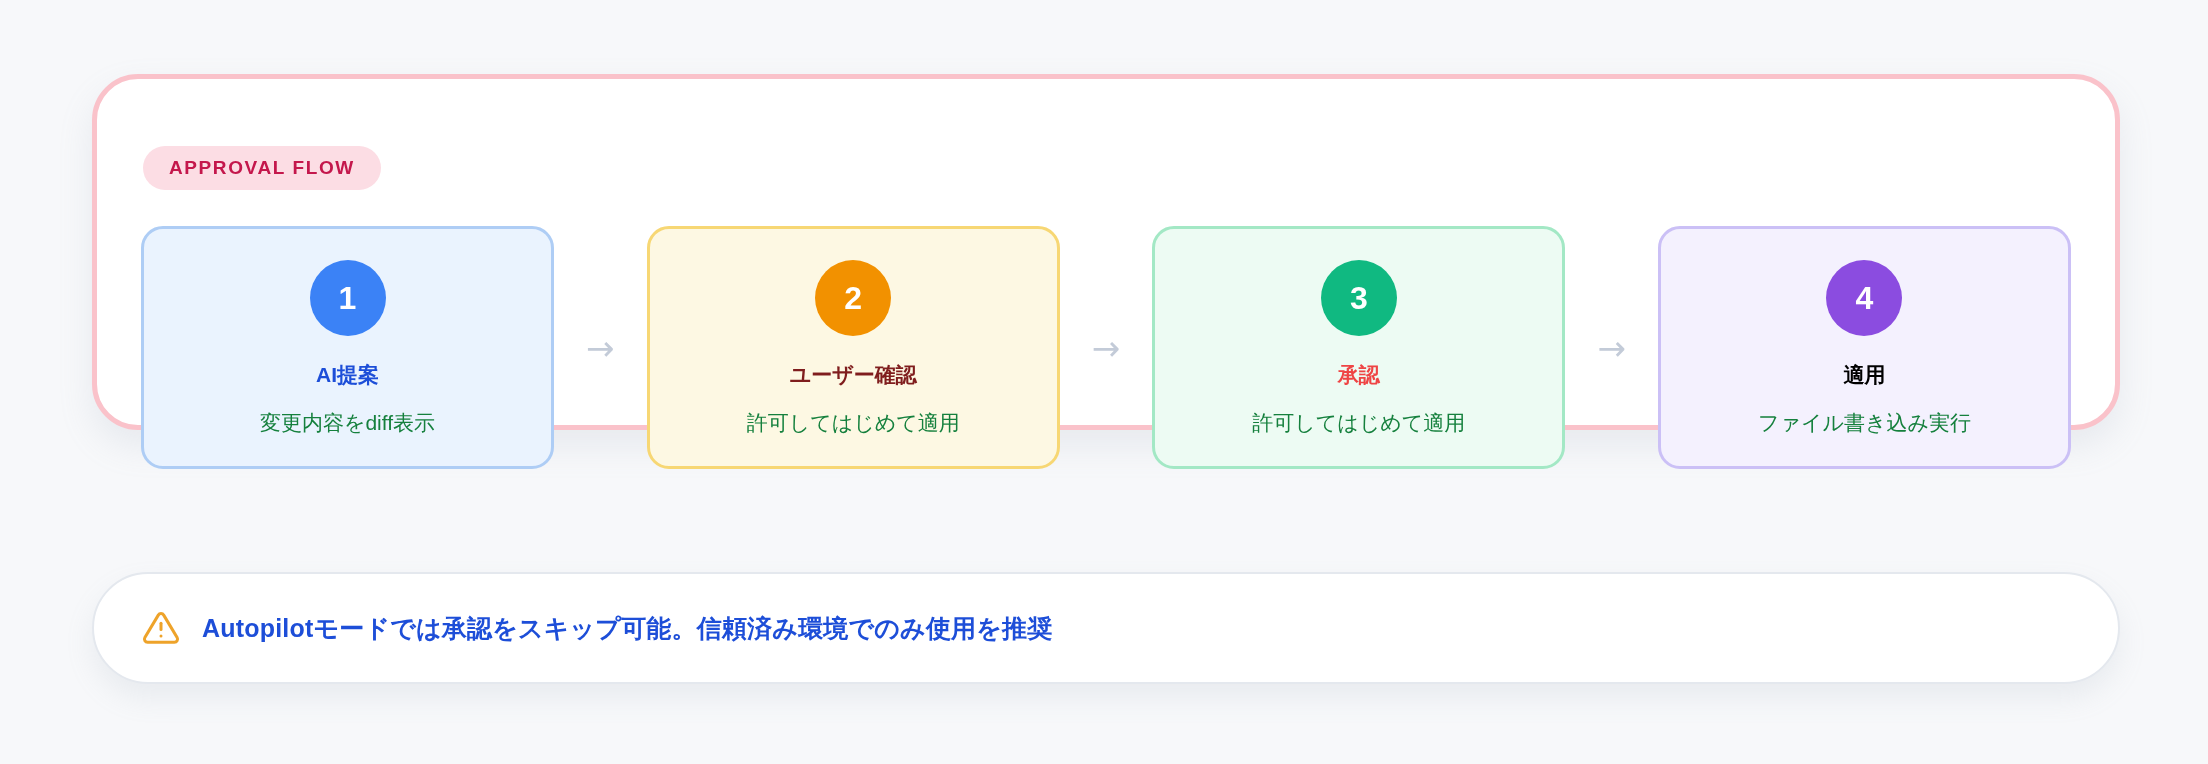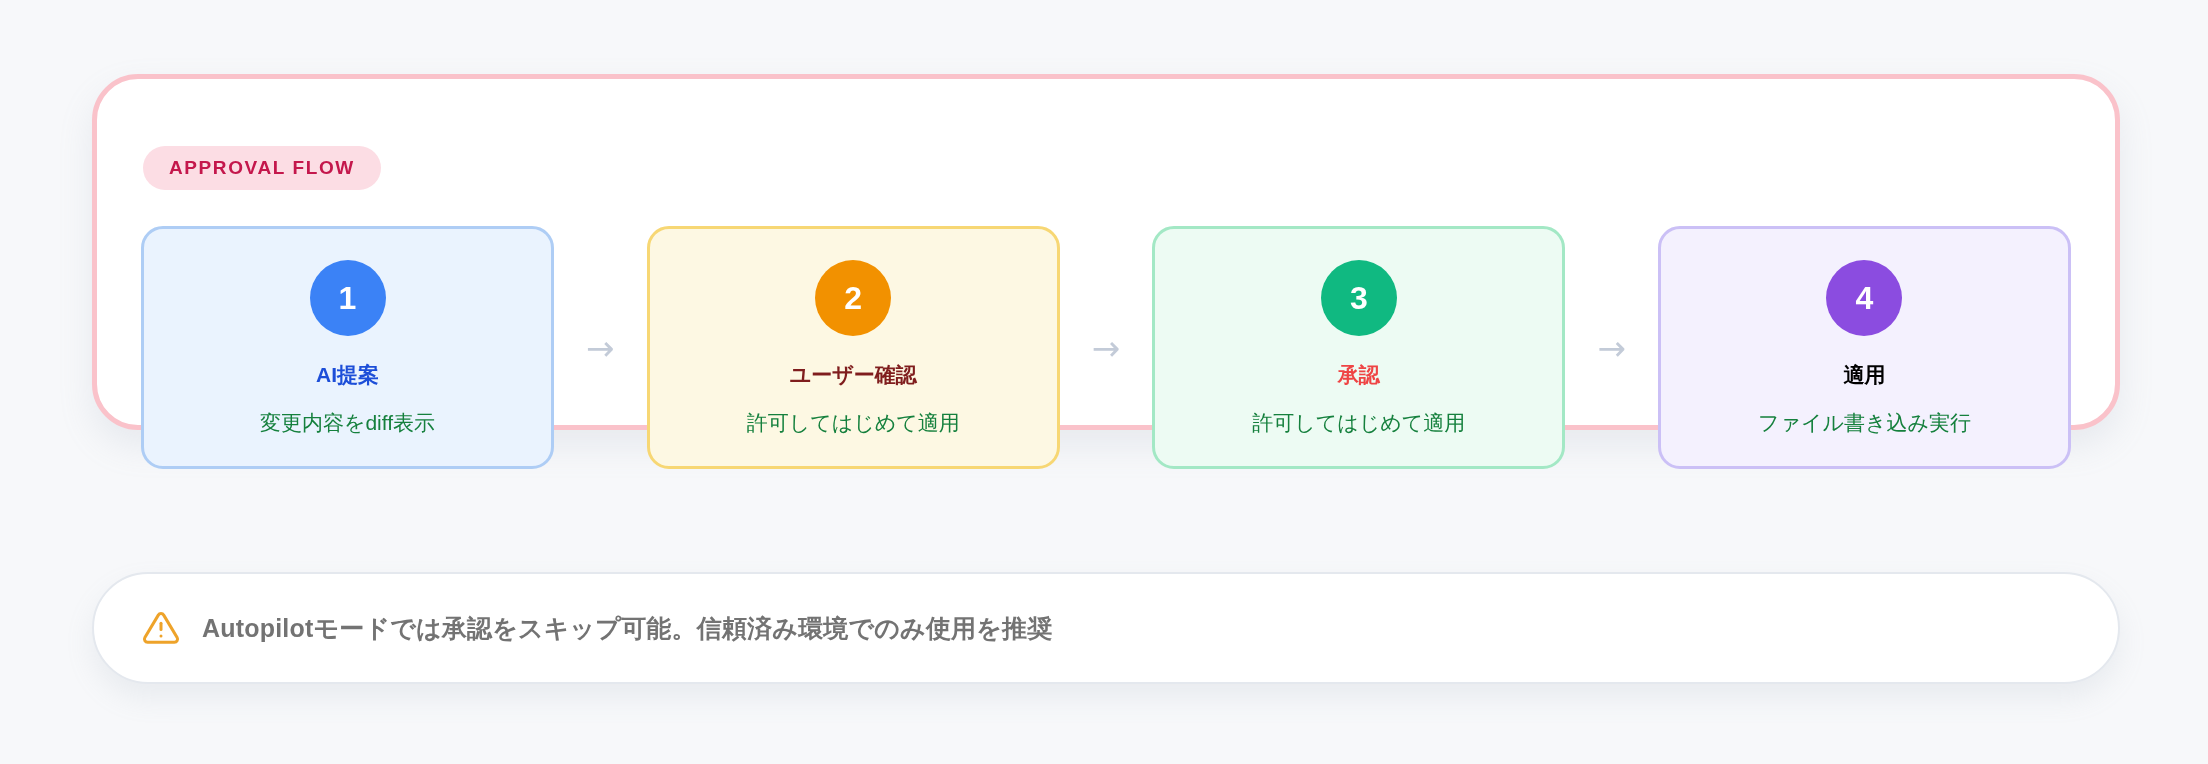--- a/index.html
+++ b/index.html
@@ -205,16 +205,16 @@
 
     </div>
   </section>
 
   <aside class="note-bar">
     <svg class="warn-icon" viewBox="0 0 24 24" fill="none" stroke="#eea32a" stroke-width="1.9" stroke-linecap="round" stroke-linejoin="round" aria-hidden="true">
       <path d="M10.29 3.86 1.82 18a2 2 0 0 0 1.71 3h16.94a2 2 0 0 0 1.71-3L13.71 3.86a2 2 0 0 0-3.42 0z"></path>
       <line x1="12" y1="9" x2="12" y2="13"></line>
       <line x1="12" y1="17" x2="12.01" y2="17"></line>
     </svg>
-    <div class="note-text" style="color: #737373;">Autopilotモードでは承認をスキップ可能。信頼済み環境でのみ使用を推奨</div>
+    <div class="note-text" style="color: #1d4ed8;">Autopilotモードでは承認をスキップ可能。信頼済み環境でのみ使用を推奨</div>
   </aside>
 
 </div>
 
 </body></html>

